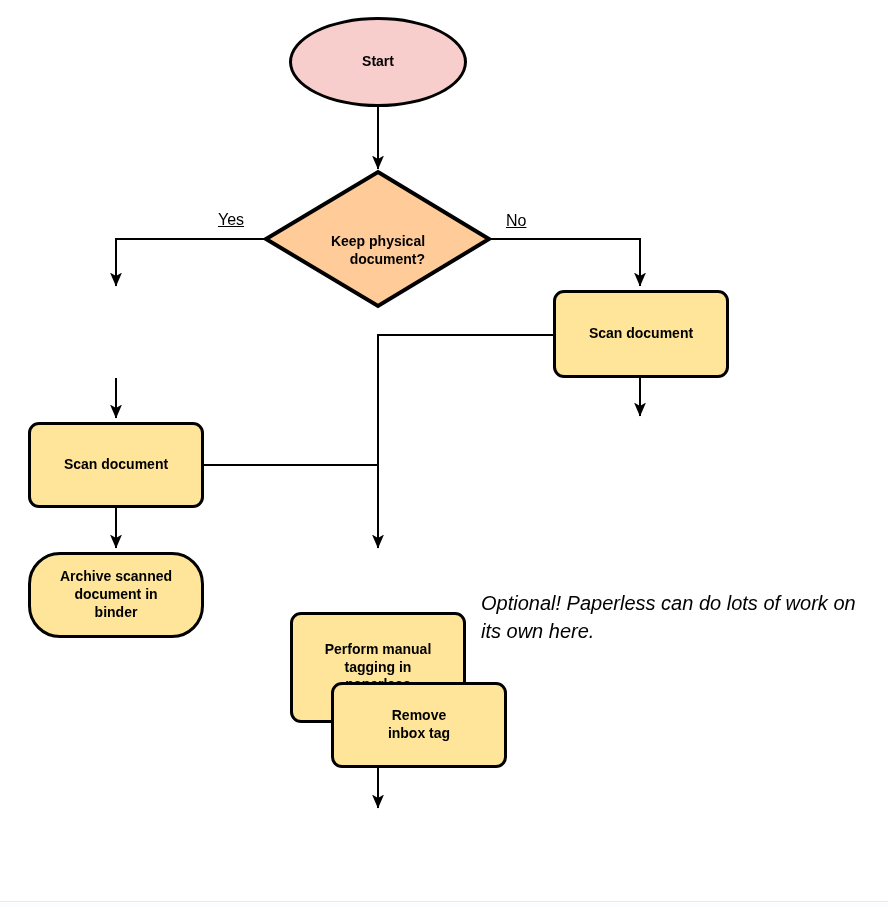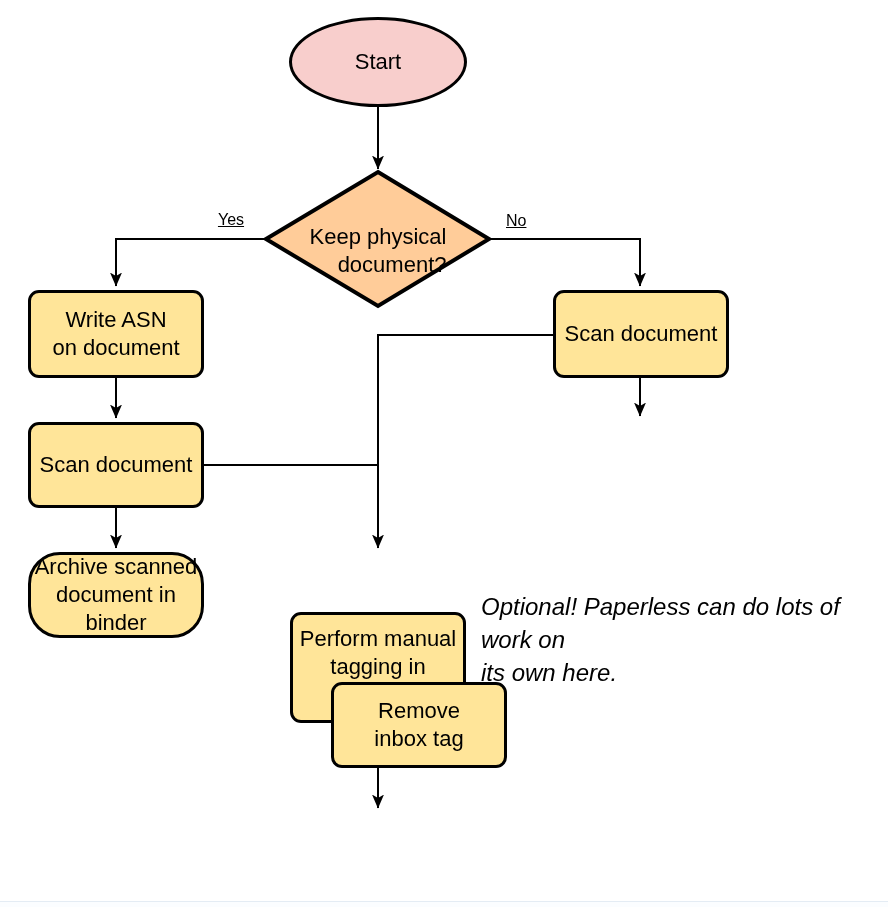--- a/index.html
+++ b/index.html
@@ -30,23 +30,24 @@
     background: var(--process-fill, #ffe599);
     border: 3px solid var(--stroke, #000000);
     border-radius: 11px;
   }
   .terminal {
     background: var(--terminal-fill, #f8cecc);
     border: 3px solid var(--stroke, #000000);
     border-radius: 50%;
   }
   .node-label {
-    font-size: 22px;
+    font-size: 14px;
     line-height: 1.28;
     white-space: pre-line;
+    font-weight: bold;
   }
   .decision-label-box {
     position: absolute;
     left: 277px;
     top: 222px;
     width: 202px;
     height: 58px;
     display: flex;
     align-items: center;
     justify-content: center;
@@ -58,21 +59,21 @@
     line-height: 1;
     text-decoration: underline;
   }
   .edge-label.yes { left: 213px; top: 212px; width: 36px; text-align: center; }
   .edge-label.no  { left: 506px; top: 213px; width: 32px; text-align: left; }
   .annotation {
     position: absolute;
     left: 481px;
     top: 590px;
     width: 400px;
-    font-size: 24px;
+    font-size: 20px;
     line-height: 1.38;
     font-style: italic;
     white-space: pre-line;
   }
   .bottom-strip {
     position: absolute;
     left: 0;
     right: 0;
     bottom: 0;
     height: 5px;
@@ -109,24 +110,20 @@
   <div class="node terminal" style="left:289px; top:17px; width:178px; height:90px;">
     <span class="node-label">Start</span>
   </div>
 
 
   <div class="decision-label-box">
     <span class="node-label">Keep physical
 document?</span>
   </div>
 
-  <div class="node process" style="left:28px; top:290px; width:176px; height:88px;">
-    <span class="node-label">Write ASN
-on document</span>
-  </div>
 
   <div class="node process" style="left:28px; top:422px; width:176px; height:86px;">
     <span class="node-label">Scan document</span>
   </div>
 
   <div class="node process" style="left:28px; top:552px; width:176px; height:86px;border-radius:32px;">
     <span class="node-label">Archive scanned
 document in
 binder</span>
   </div>

